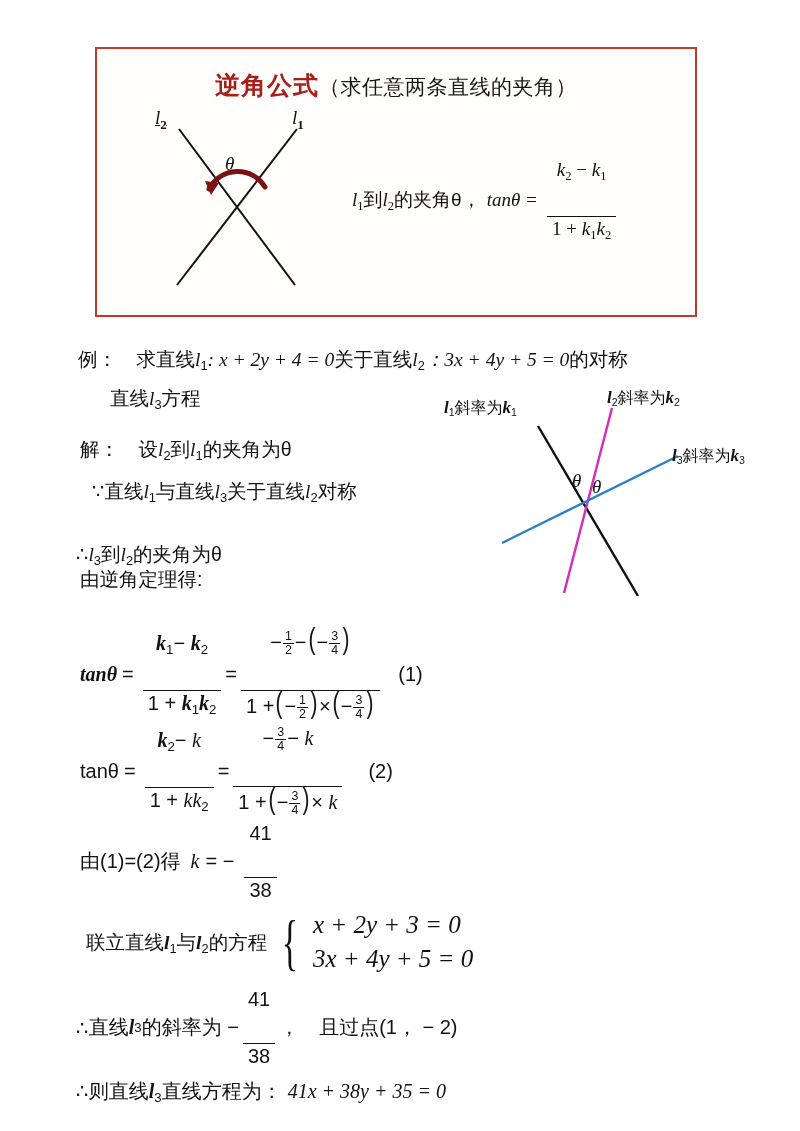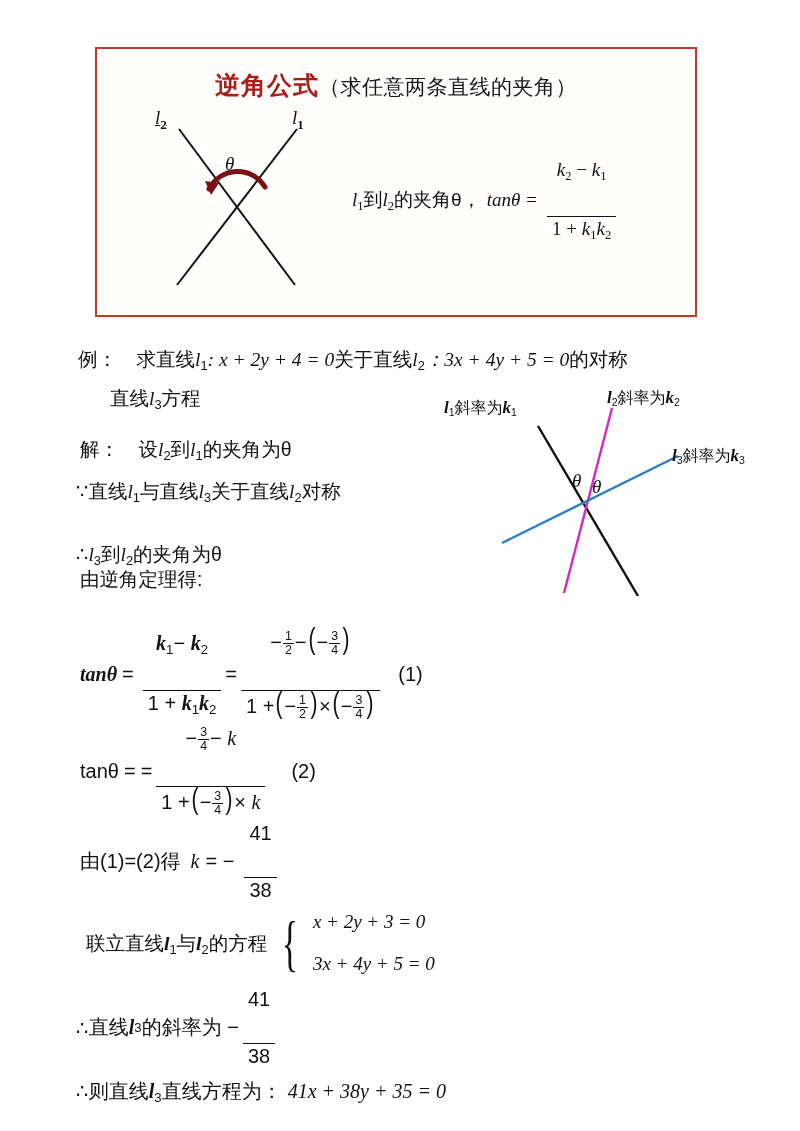--- a/index.html
+++ b/index.html
@@ -159,21 +159,21 @@
     gap: 8px;
     margin-top: 26px;
   }
   .brace {
     font-size: 62px;
     font-weight: 200;
     line-height: 0.72;
     transform: scaleX(0.55);
     font-family: "Liberation Serif","DejaVu Serif",serif;
   }
-  .system-eqs { display: flex; flex-direction: column; gap: 20px; font-size: 19px; }
+  .system-eqs { display: flex; flex-direction: column; gap: 6px; font-size: 25px; }
 </style>
 </head>
 <body>
 
 <div id="page">
 
   <div id="formula-box">
 
     <div id="box-title">
       <span class="title-red">逆角公式</span><span class="title-sub">（求任意两条直线的夹角）</span>
@@ -220,21 +220,21 @@
     <span class="rd-label" style="left:148px; top:0px;margin-left:19px;"><span class="mi-b">l</span><span class="sub">2</span><span>斜率为</span><span class="mi-b">k</span><span class="sub">2</span></span>
     <span class="rd-label" style="left:232px; top:58px;"><span class="mi-b">l</span><span class="sub">3</span><span>斜率为</span><span class="mi-b">k</span><span class="sub">3</span></span>
     <span class="theta-lbl" style="left:132px; top:82px;">θ</span>
     <span class="theta-lbl" style="left:152px; top:88px;">θ</span>
   </div>
 
   <div class="line" style="left:80px; top:436px;">
     <span>解：</span>　<span>设</span><span class="mi">l</span><span class="sub">2</span><span>到</span><span class="mi">l</span><span class="sub">1</span><span>的夹角为θ</span>
   </div>
 
-  <div class="line" style="left:76px; top:478px;">
+  <div class="line" style="left:92px; top:478px;">
     <span>∵</span><span>直线</span><span class="mi">l</span><span class="sub">1</span><span>与直线</span><span class="mi">l</span><span class="sub">3</span><span>关于直线</span><span class="mi">l</span><span class="sub">2</span><span>对称</span>
   </div>
 
   <div class="line" style="left:76px; top:520px;margin-top:21px;">
     <span>∴</span><span class="mi">l</span><span class="sub">3</span><span>到</span><span class="mi">l</span><span class="sub">2</span><span>的夹角为θ</span>
   </div>
 
   <div class="line" style="left:80px; top:566px;">由逆角定理得:</div>
 
   <div class="line" style="left:80px; top:628px; font-size:20px; display:flex; align-items:center;">
@@ -260,20 +260,24 @@
             <span class="num">3</span>
             <span class="den">4</span>
           </span><span class="paren">)</span></span>
     </span>
     <span style="margin-left:14px;">(1)</span>
   </div>
 
   <div class="line" style="left:80px; top:726px; font-size:20px; display:flex; align-items:center;">
     <span>tanθ</span>
     <span style="margin:0 5px;">=</span>
+    <span class="frac">
+      <span class="num"><span class="mi-b">k</span><span class="sub">2</span><span>−</span> <span class="mi">k</span></span>
+      <span class="den"><span>1 +</span> <span class="mi">k</span><span class="mi">k</span><span class="sub">2</span></span>
+    </span>
     <span>=</span>
     <span class="frac">
       <span class="num"><span>−</span><span class="sfrac">
             <span class="num">3</span>
             <span class="den">4</span>
           </span><span>−</span> <span class="mi">k</span></span>
       <span class="den"><span>1 +</span><span class="paren">(</span><span>−</span><span class="sfrac">
             <span class="num">3</span>
             <span class="den">4</span>
           </span><span class="paren">)</span><span>×</span> <span class="mi">k</span></span>
@@ -303,19 +307,20 @@
   <div class="line" style="left:76px; top:988px; font-size:20px; display:flex; align-items:center;">
     <span>∴</span>
     <span>直线</span>
       <span class="mi-b">l</span>
       <span class="sub">3</span>
       <span>的斜率为 −</span>
     <span class="frac">
       <span class="num">41</span>
       <span class="den">38</span>
     </span>
+    <span>，　且过点(1，  − 2)</span>
   </div>
 
   <div class="line" style="left:76px; top:1078px; font-size:20px;">
     <span>∴</span><span>则直线</span><span class="mi-b">l</span><span class="sub">3</span><span>直线方程为：</span><span class="mi" style="margin-left:6px;">41x + 38y + 35 = 0</span>
   </div>
 
 </div>
 
 </body></html>

